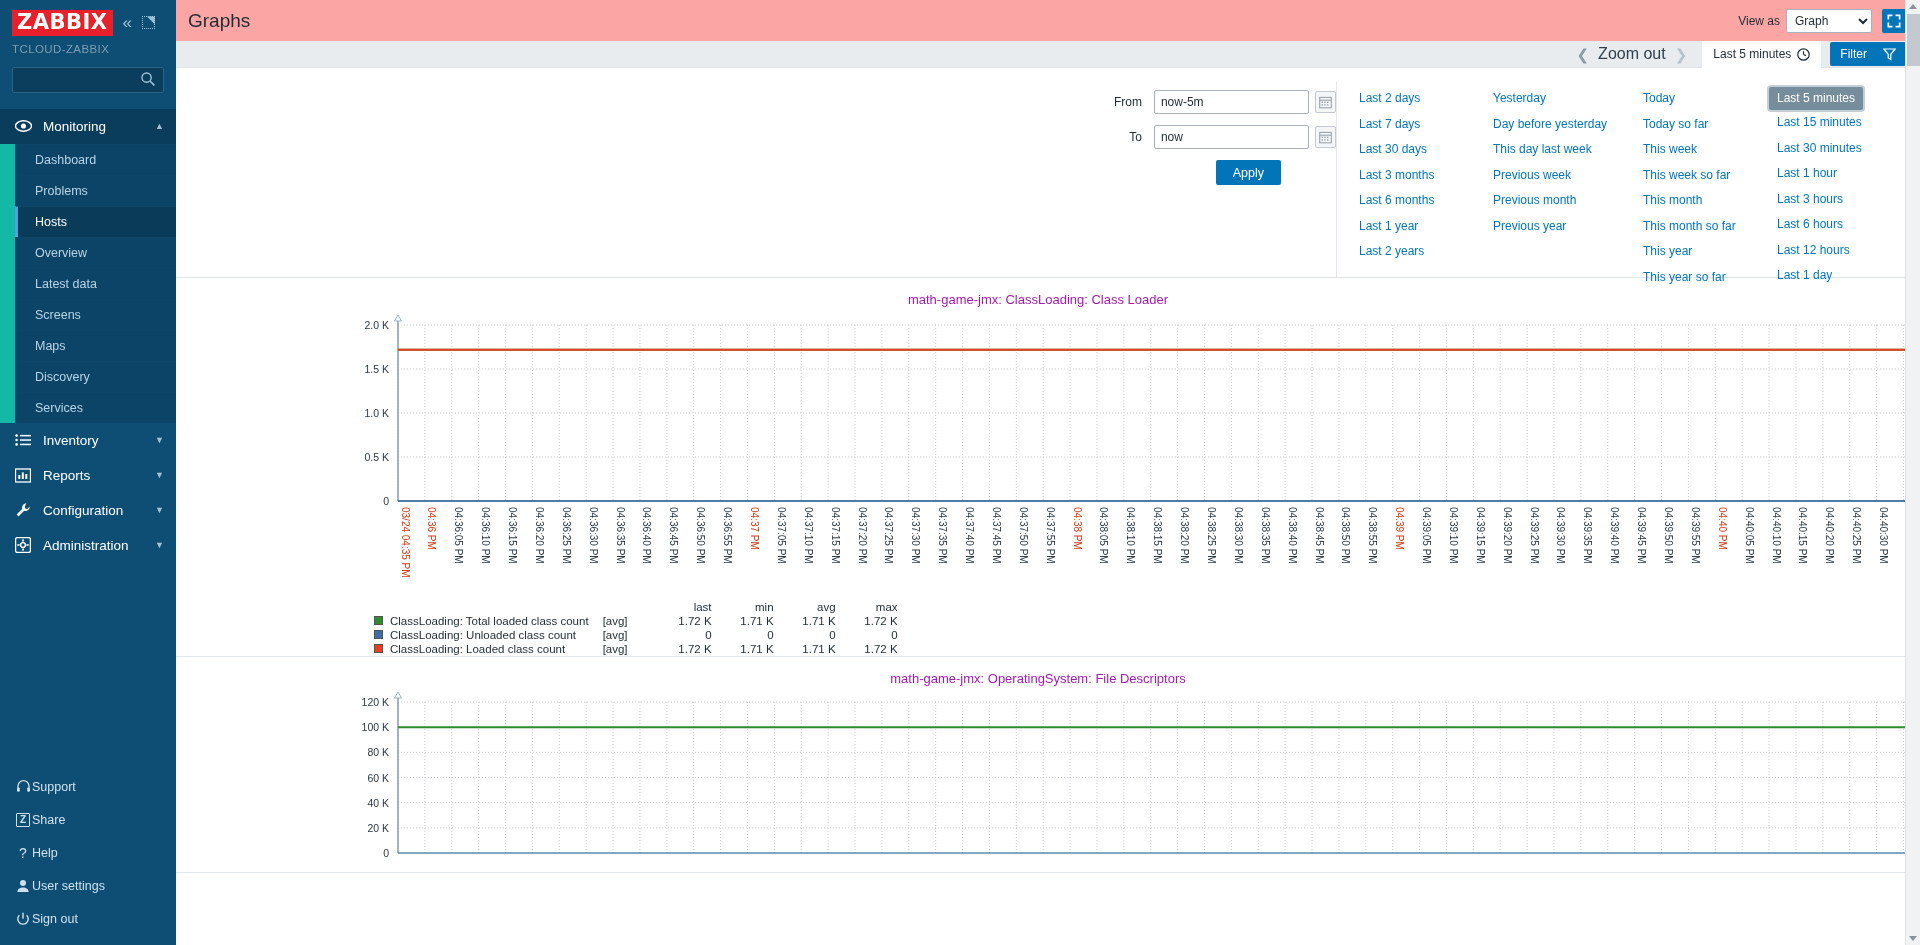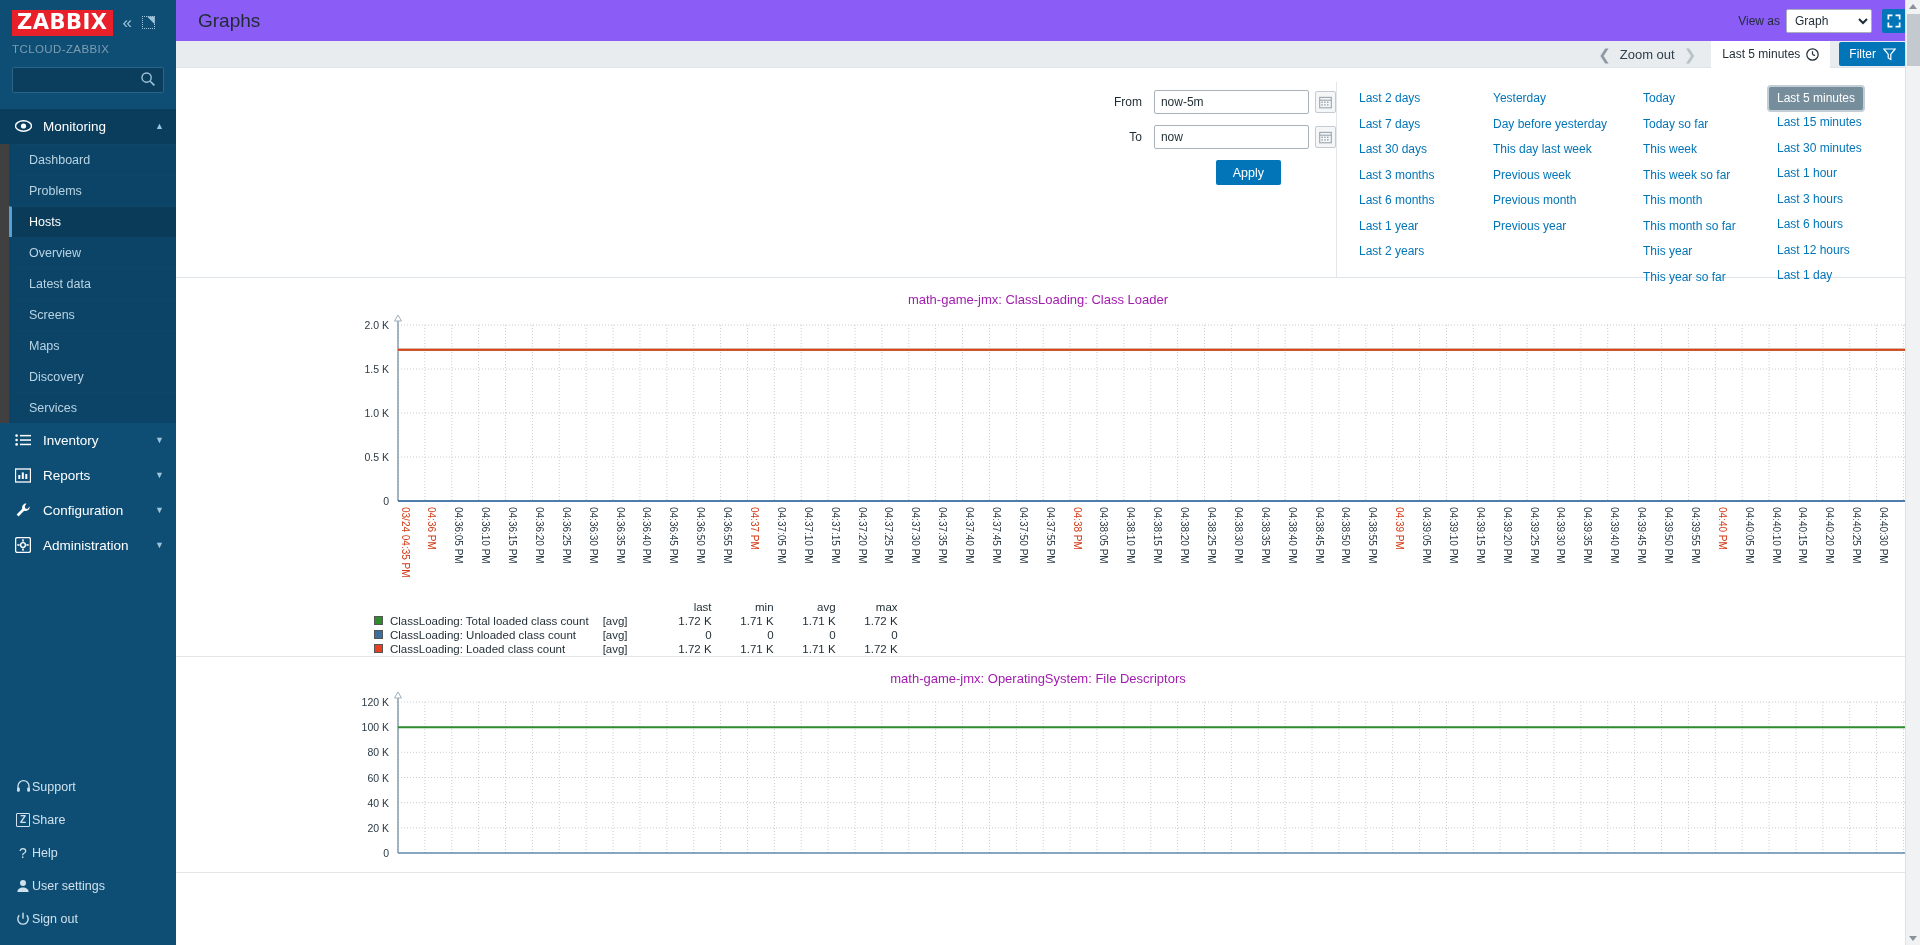--- a/index.html
+++ b/index.html
@@ -55,21 +55,21 @@
   .nav-group-head {
     display: flex; align-items: center; gap: 11px;
     height: 35px; padding: 0 12px 0 14px;
     color: #fff; font-size: 13.5px; cursor: pointer;
     background: #0e4e75;
   }
   .nav-group-head.open { background: #0a3d5c; }
   .nav-group-head .gi { width: 18px; display: flex; align-items: center; justify-content: center; }
   .nav-group-head .lbl { flex: 1; }
   .caret { font-size: 9px; color: #9ec3da; }
-  .submenu { background: #404040; padding-left: 9px; }
+  .submenu { background: #14b8a6; padding-left: 15px; }
   .sub-item {
     display: block; height: 31px; line-height: 31px;
     padding-left: 17px; color: #b8d4e4; font-size: 12.5px;
     text-decoration: none; cursor: pointer;
     border-left: 3px solid transparent;
     border-top: 1px solid #0e4668;
     background: #0c4467;
   }
   .sub-item.active {
     background: #0a3c59; color: #fff;
@@ -89,21 +89,21 @@
     border-radius: 1px; line-height: 1;
   }
 
   
   .main {
     flex: 1; height: 945px; position: relative;
     background: #fff; overflow: hidden;
   }
   .topbar {
     height: 41px; display: flex; align-items: center;
-    padding: 0 14px 0 22px; background: #8b5cf6;
+    padding: 0 14px 0 12px; background: #fca5a5;
   }
   .page-title { font-size: 19px; color: #1f2c33; font-weight: normal; flex: 1; }
   .viewas-lbl { font-size: 12px; color: #1f2c33; margin-right: 6px; }
   .viewas-select {
     height: 24px; font-size: 12px; padding: 0 4px;
     border: 1px solid #a9b2bb; border-radius: 2px; background: #fff;
     color: #1f2c33; font-family: "Liberation Sans", sans-serif;
     min-width: 86px;
   }
   .kiosk-btn {
@@ -115,29 +115,29 @@
   .timebar {
     height: 27px; background: #e8ecef;
     display: flex; align-items: center; justify-content: flex-end;
     padding-right: 14px; gap: 0;
     border-bottom: 1px solid #dfe4e8;
   }
   .tb-chev {
     color: #8c9ba5; font-size: 15px; padding: 0 9px; cursor: pointer;
     line-height: 1; user-select: none;
   }
-  .tb-zoomout { font-size: 13px; color: #2e3e4a; cursor: pointer; }
+  .tb-zoomout { font-size: 16px; color: #2e3e4a; cursor: pointer; }
   .tb-tab {
     background: #fff; height: 27px; display: flex; align-items: center;
     gap: 6px; padding: 0 11px; font-size: 12px; color: #1f2c33;
     cursor: pointer; margin-left: 6px;
   }
   .filter-btn {
     background: #0275b8; color: #fff; height: 24px;
-    display: flex; align-items: center; gap: 7px;
+    display: flex; align-items: center; gap: 16px;
     padding: 0 10px; font-size: 12px; border-radius: 2px;
     cursor: pointer; margin-left: 9px;
   }
 
   
   .timepanel {
     background: #fff; border-bottom: 1px solid #dfe4e8;
     height: 210px; padding: 14px 0 0 0;
     display: flex; position: relative;
   }

